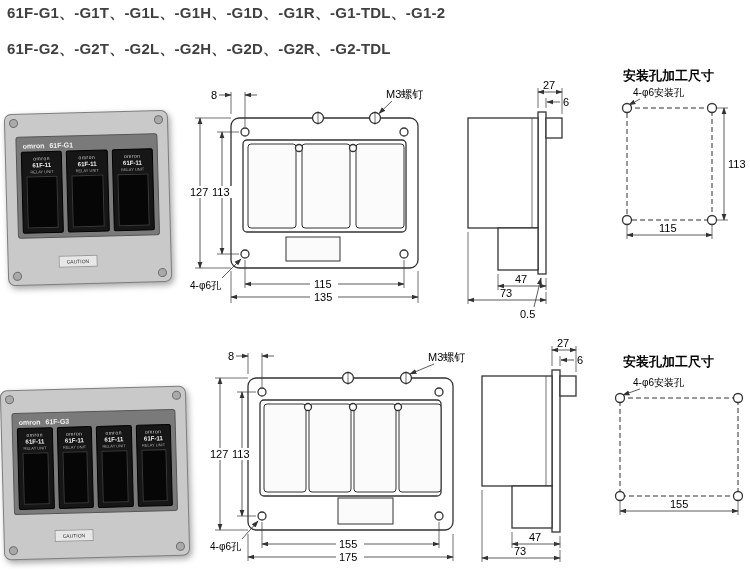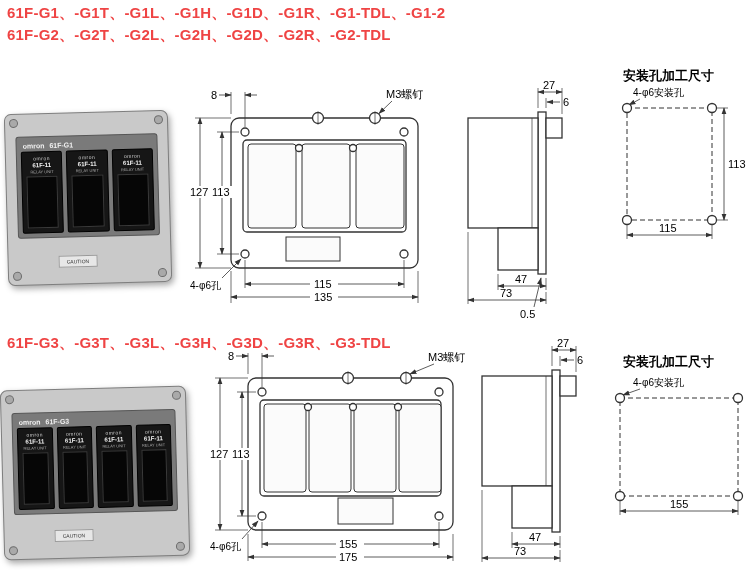--- a/index.html
+++ b/index.html
@@ -1,21 +1,21 @@
 <!DOCTYPE html>
 <html><head>
 <meta charset="utf-8">
 <style>
   * { margin:0; padding:0; box-sizing:border-box; }
   html,body { background:#ffffff; }
   #canvas { position:relative; width:750px; height:573px; background:#fff; overflow:hidden;
             font-family:"Liberation Sans", sans-serif; color:#000; }
   .panel { position:absolute; }
   .hd { position:absolute; left:7px; font-weight:bold; font-size:15px; letter-spacing:0.2px;
-        white-space:nowrap; color:#ef4444; }
+        white-space:nowrap; color:#404040; }
   
   .oln { fill:#ffffff; stroke:#333; stroke-width:1.3; }
   .win { fill:#fbfbfb; stroke:#333; stroke-width:1; }
   .dim { stroke:#333; stroke-width:0.8; fill:none; }
   .ext { stroke:#333; stroke-width:0.7; fill:none; }
   .dsh { fill:none; stroke:#333; stroke-width:1; stroke-dasharray:5 3; }
   .dtx  { font:11px "Liberation Sans", sans-serif; fill:#000; }
   .dtx2 { font:10px "Liberation Sans", sans-serif; fill:#000; }
   .mtt  { font:bold 13px "Liberation Sans", sans-serif; fill:#000; }
   .lbg  { fill:#ffffff; }
@@ -39,22 +39,21 @@
   .p-mod-win { flex:1; margin:2px 4px 4px; background:#060606; border:1px solid #3a3a3a; }
   .p-caution { position:absolute; left:50px; bottom:16px; background:#e7e7e7;
                border:1px solid #9a9a9a; font-size:5px; color:#333; padding:2px 7px; }
 </style>
 </head>
 <body>
 
 <div id="canvas">
 
   <div class="hd" style="top:4px">61F-G1、-G1T、-G1L、-G1H、-G1D、-G1R、-G1-TDL、-G1-2</div>
-  <div class="hd" style="top:26px">61F-G2、-G2T、-G2L、-G2H、-G2D、-G2R、-G2-TDL</div>
-  <div class="hd" style="top:334px">61F-G3、-G3T、-G3L、-G3H、-G3D、-G3R、-G3-TDL</div>
+  <div class="hd" style="top:40px">61F-G2、-G2T、-G2L、-G2H、-G2D、-G2R、-G2-TDL</div>
 
   <div class="photo" style="left:6px;top:112px;width:164px;height:172px">
     <div class="p-base">
       <span class="p-screw" style="left:4px;top:4px"></span>
       <span class="p-screw" style="right:4px;top:4px"></span>
       <span class="p-screw" style="left:4px;bottom:4px"></span>
       <span class="p-screw" style="right:4px;bottom:4px"></span>
       <div class="p-panel">
         <div class="p-panel-head">
           <span>omron</span>

